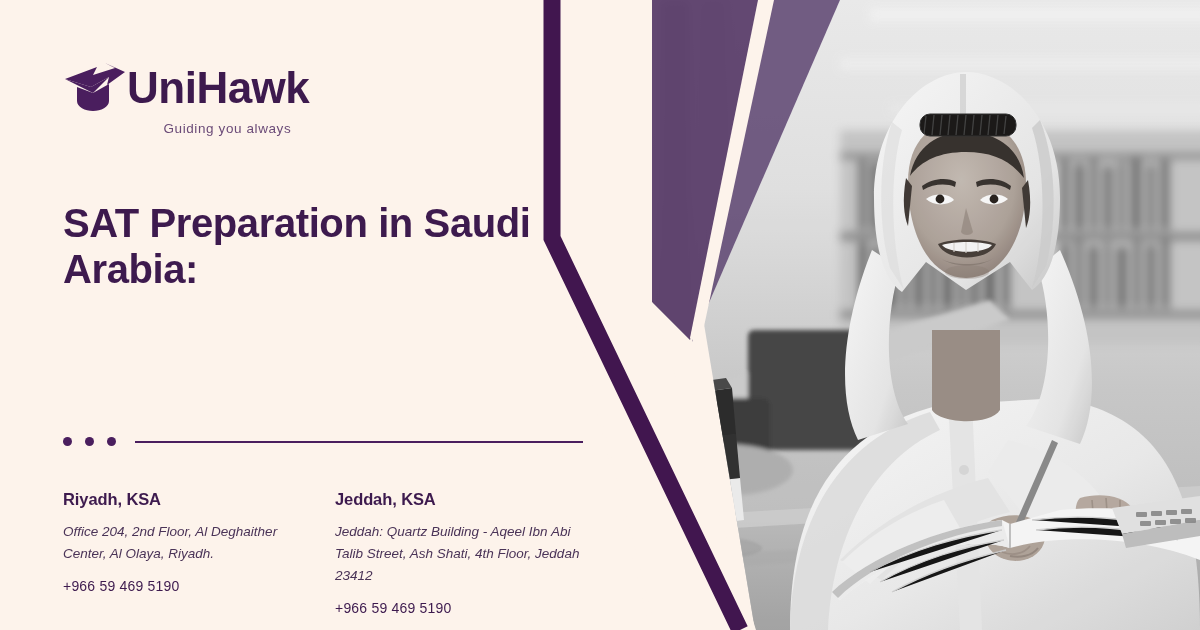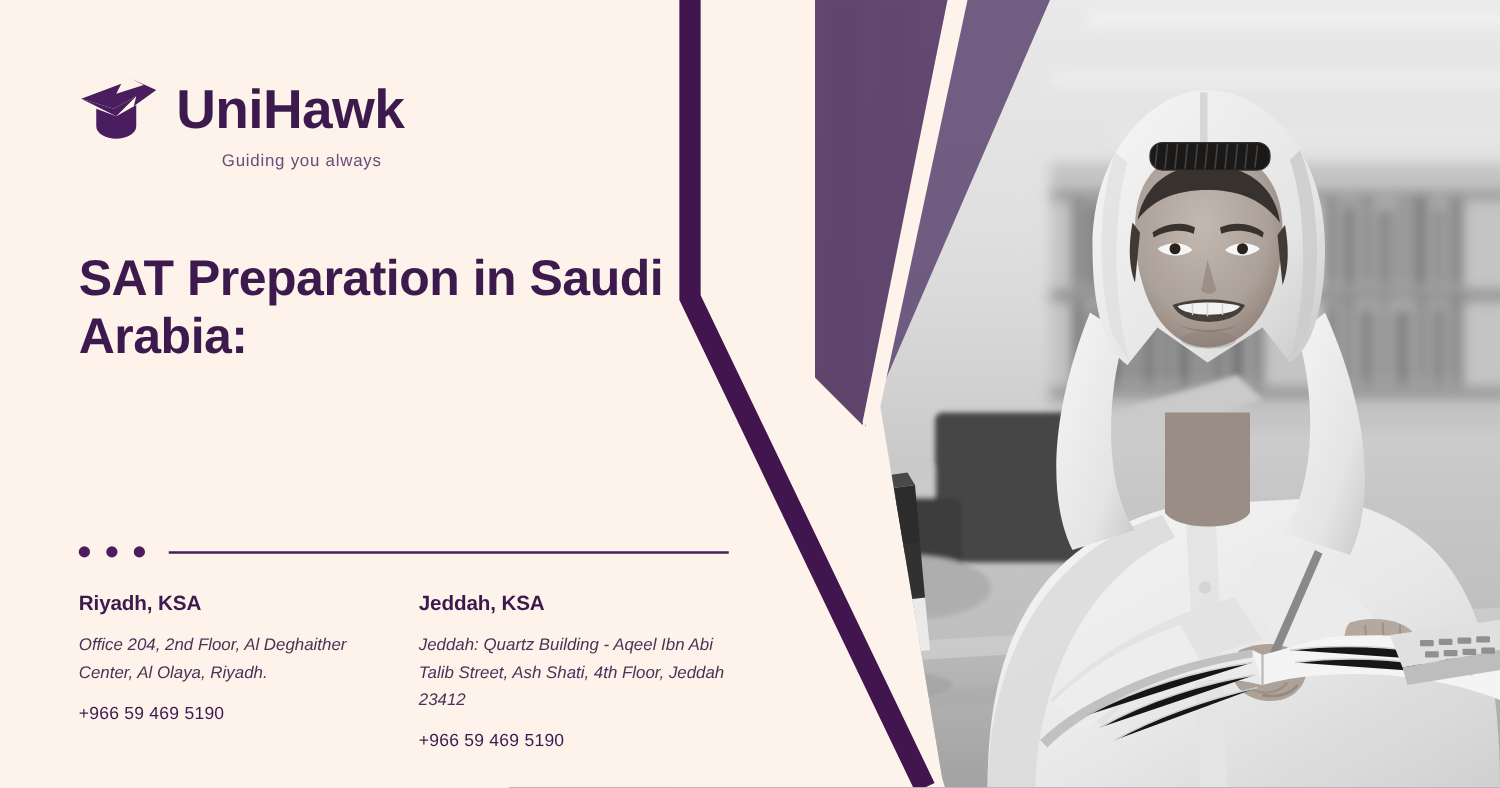--- a/index.html
+++ b/index.html
@@ -47,21 +47,21 @@
   }
 
   
   .logo-block {
     position:absolute;
     left:63px; top:62px;
     display:flex;
     flex-direction:column;
     align-items:flex-start;
   }
-  .logo-row { display:flex; align-items:center; gap:14px; }
+  .logo-row { display:flex; align-items:center; }
   .logo-mark { width:64px; height:52px; flex:0 0 auto; }
   .logo-word {
     font-size:44px;
     font-weight:700;
     letter-spacing:-0.5px;
     color:#3D1A4E;
     line-height:1;
   }
   .logo-tagline {
     align-self:flex-end;
@@ -112,21 +112,21 @@
   .divider .rule {
     flex:1;
     height:2px;
     background:#4A1E5E;
     margin-left:6px;
   }
 
   
   .offices {
     position:absolute;
-    left:63px; top:474px;
+    left:63px; top:490px;
     display:flex;
     gap:0;
   }
   .office { width:270px; }
   .office + .office { margin-left:2px; }
   .office-name {
     font-size:16.5px;
     font-weight:700;
     color:#3D1A4E;
     margin-bottom:12px;

